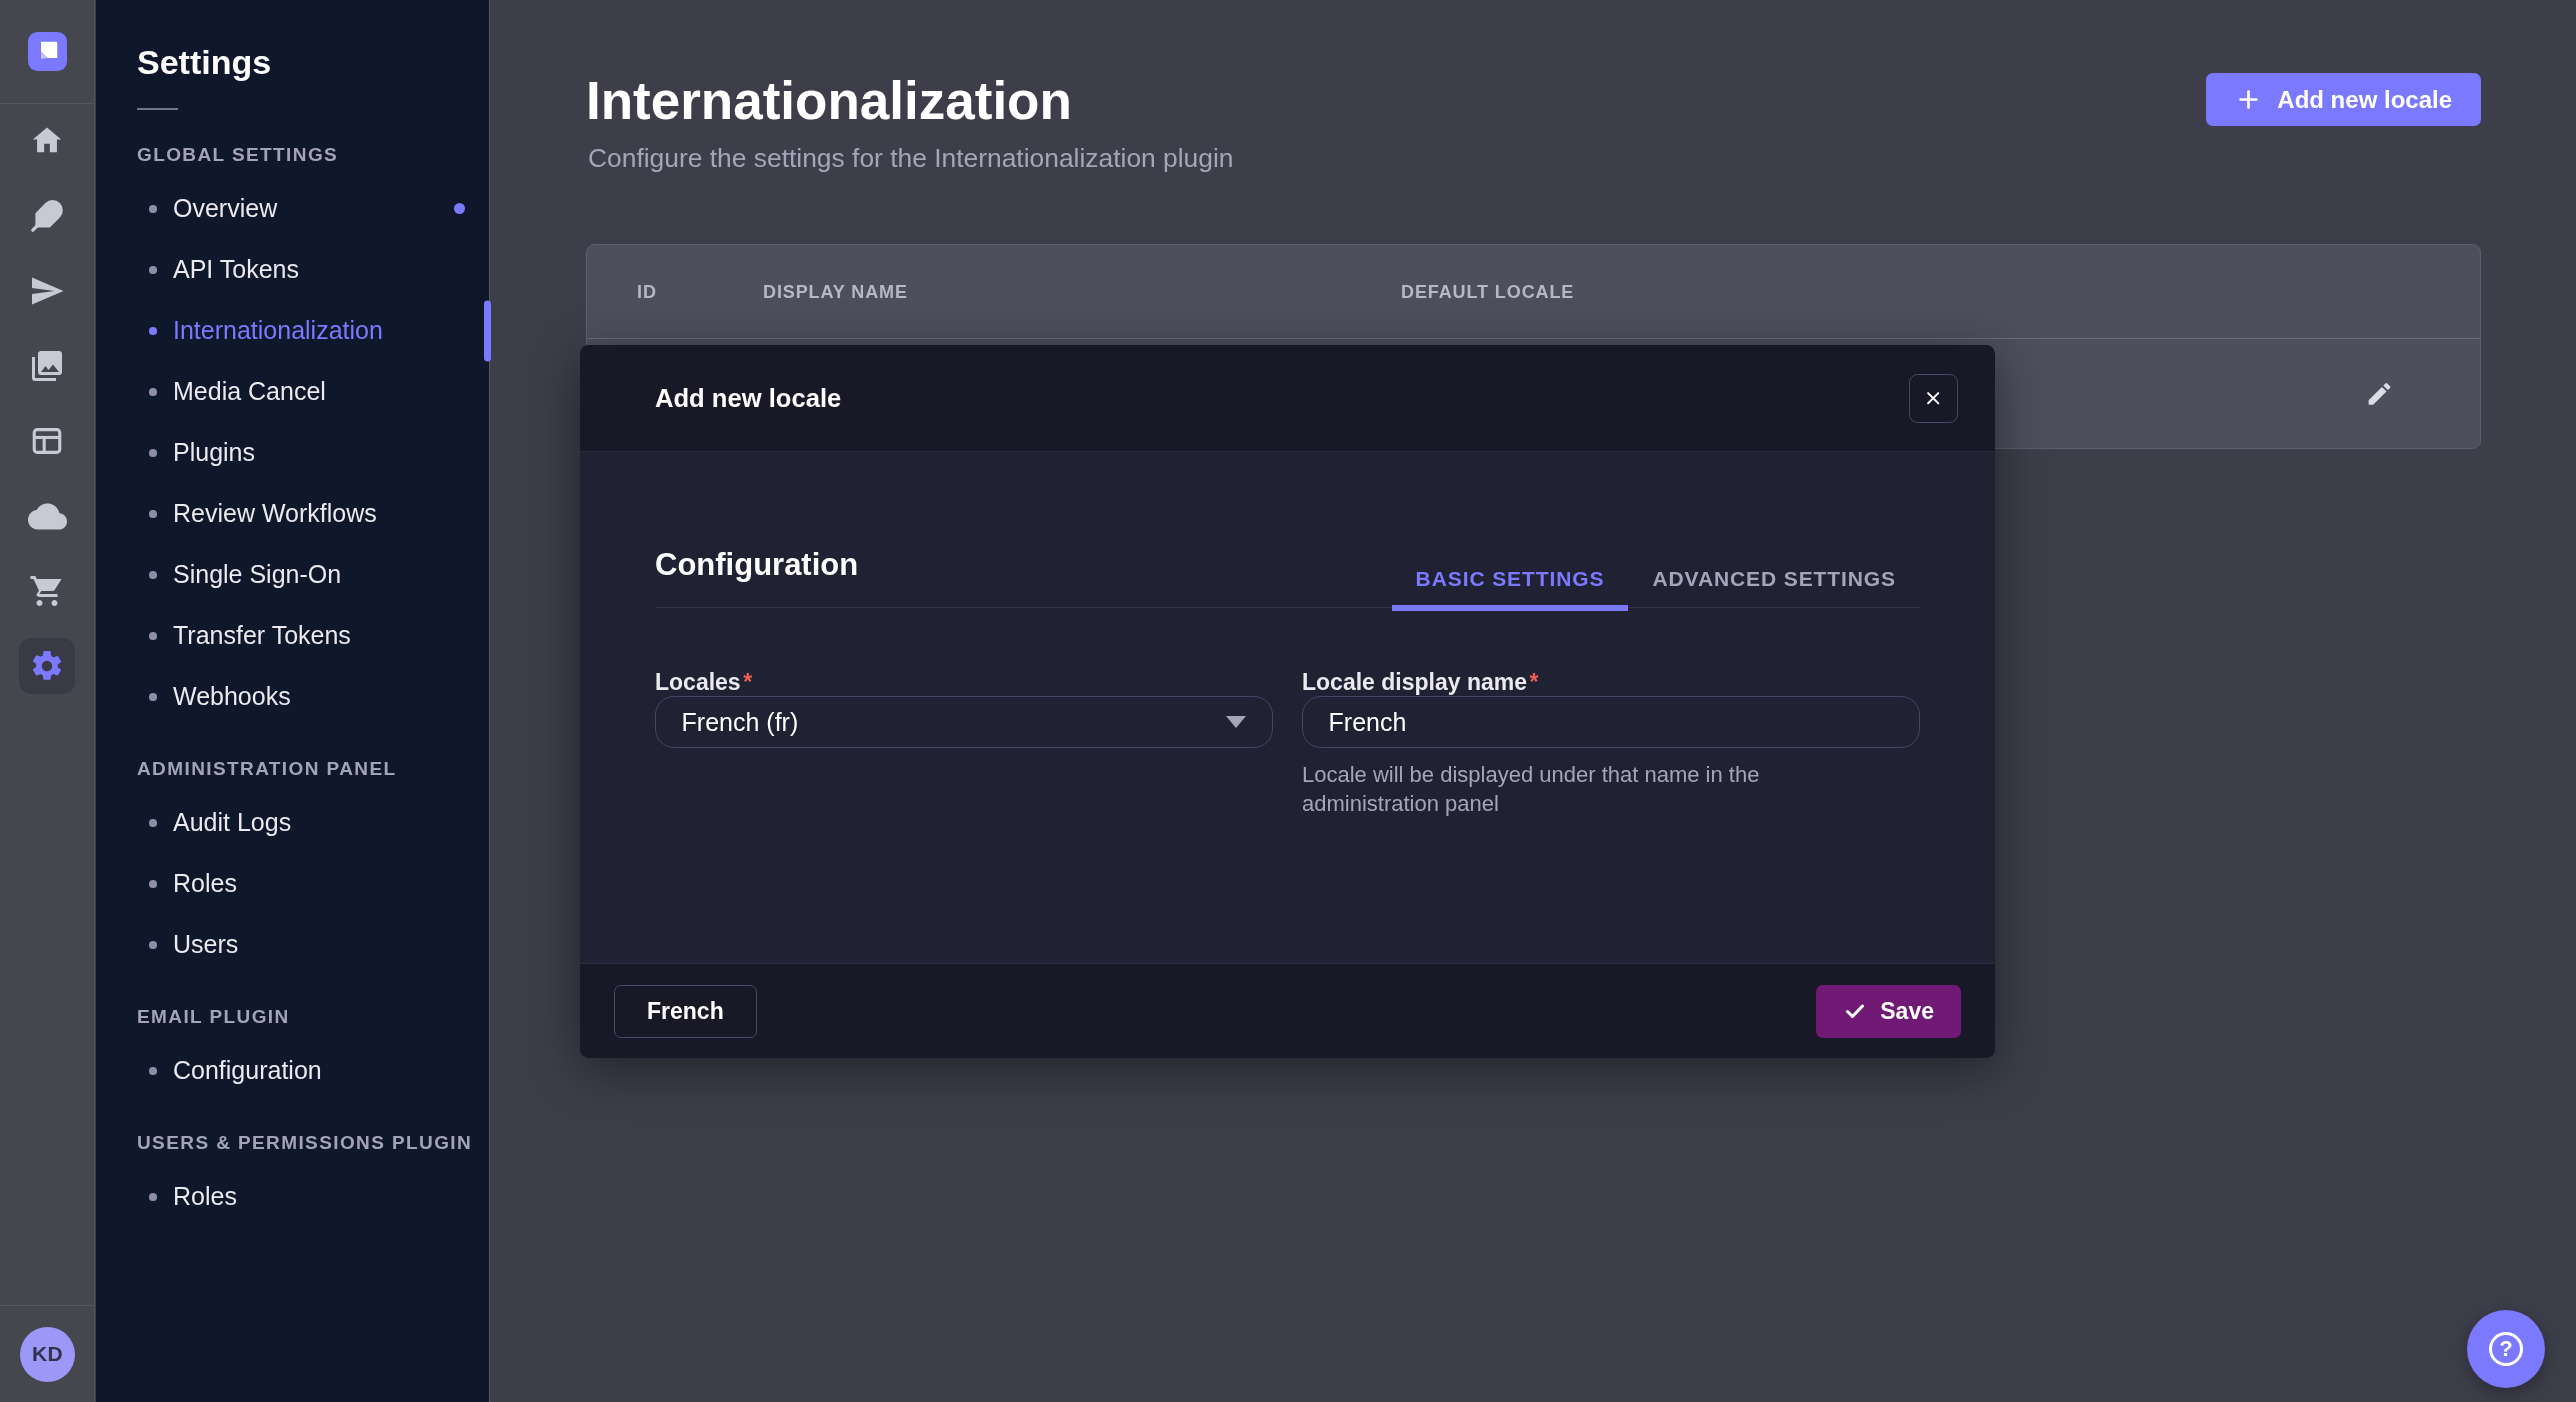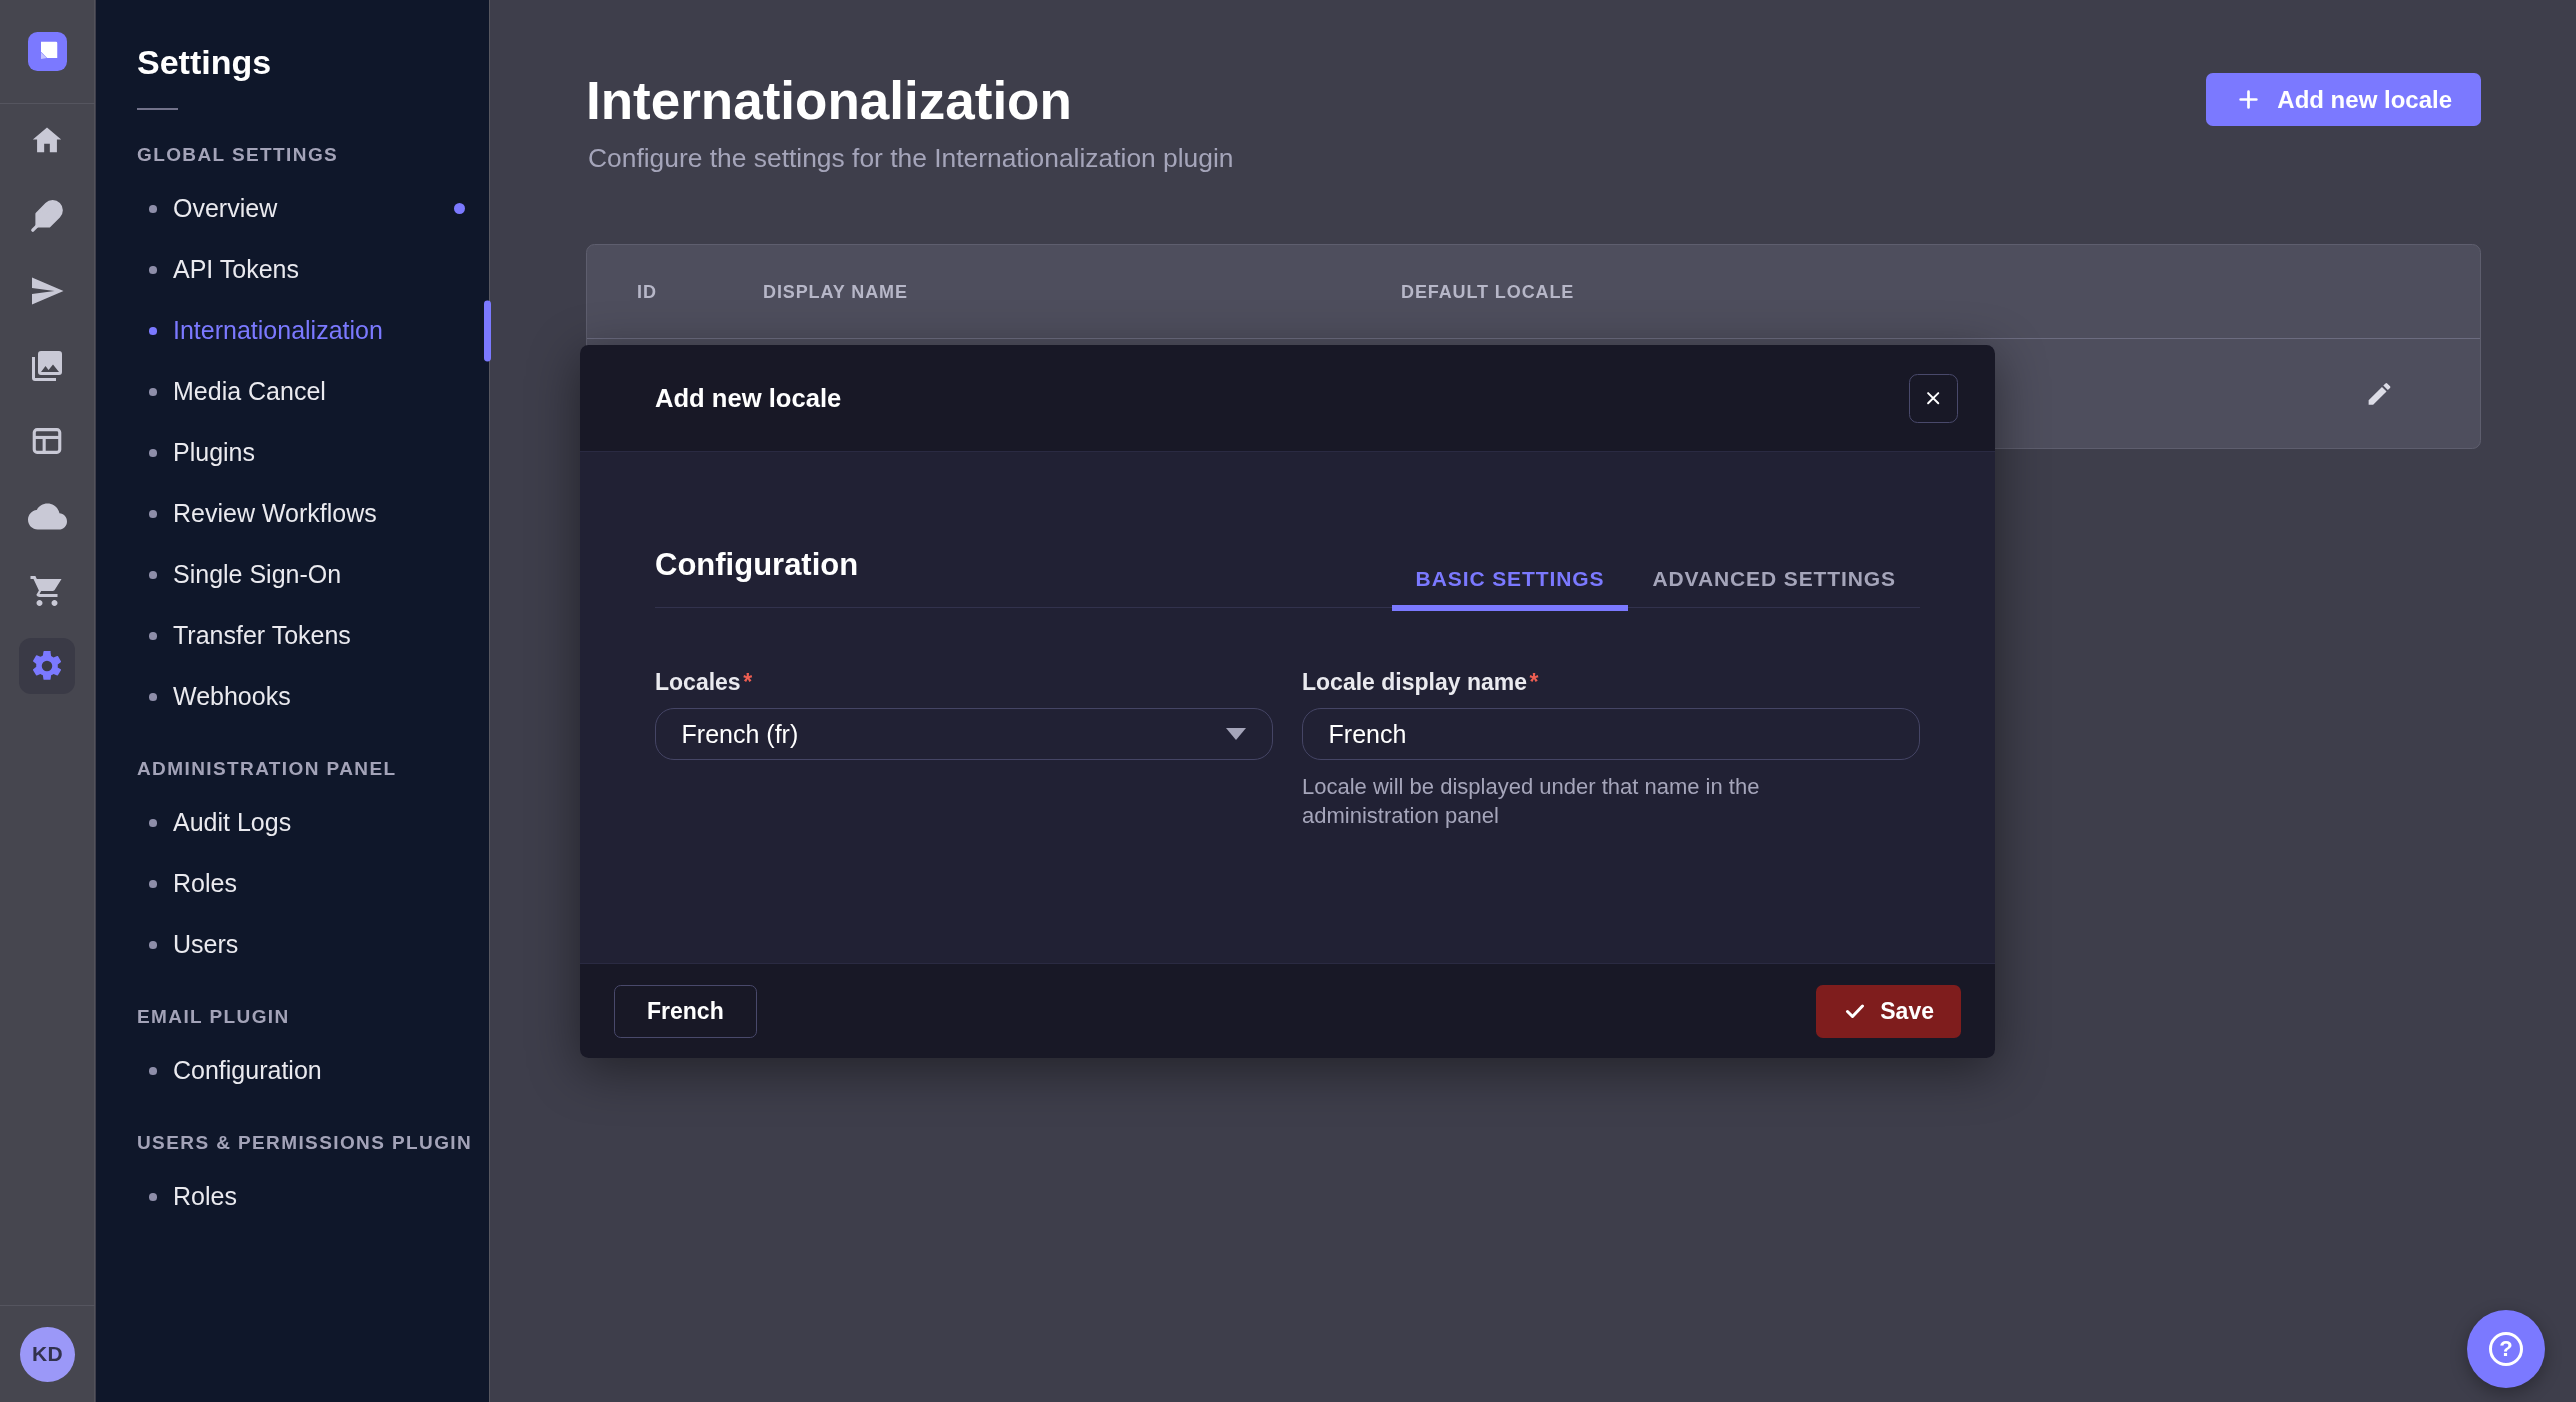--- a/index.html
+++ b/index.html
@@ -112,21 +112,21 @@
   .config-title{ font-size:31px; font-weight:700; color:#fff; padding-bottom:24px; }
   .tabs{ display:flex; }
   .tab{
     background:none; border:none; cursor:pointer; font-family:inherit;
     font-size:21px; font-weight:700; letter-spacing:0.9px; color:#a5a5ba;
     padding:0 24px 14px; border-bottom:6.8px solid transparent; margin-bottom:-4.3px;
   }
   .tab.active{ color:#7b79ff; border-bottom-color:#7b79ff; }
   .fields{ display:flex; gap:29px; margin-top:61px; }
   .field{ flex:1; }
-  .field-label{ font-size:23px; font-weight:700; color:#eaeaef; margin-bottom:12px; }
+  .field-label{ font-size:23px; font-weight:700; color:#eaeaef; margin-bottom:0; }
   .req{ color:#ee5e52; margin-left:2.6px; }
   .control{
     height:52px; background:#212134; border:1.7px solid #454565; border-radius:19px;
     display:flex; align-items:center; padding:0 25.6px; font-size:25px; color:#fff;
   }
   .select-control{ cursor:pointer; justify-content:space-between; }
   .caret-down{
     width:0; height:0; border-left:10.2px solid transparent;
     border-right:10.2px solid transparent; border-top:12px solid #a5a5ba;
   }
@@ -134,21 +134,21 @@
   .helper{ margin-top:12px; font-size:22px; line-height:29px; color:#a5a5ba; max-width:596px; }
   .modal-footer{
     height:95px; flex:0 0 auto; background:#181826; border-top:0.9px solid #2a2a42;
     display:flex; align-items:center; padding:0 34px;
   }
   .btn-cancel{
     height:53px; padding:0 32px; background:#181826; border:1.7px solid #49496b;
     border-radius:6.8px; color:#fff; font-size:23px; font-weight:700; font-family:inherit; cursor:pointer;
   }
   .btn-save{
-    margin-left:auto; height:53px; padding:0 27px; background:#7f1d1d; border:none;
+    margin-left:auto; height:53px; padding:0 27px; background:#701a75; border:none;
     border-radius:6.8px; color:#fff; font-size:23px; font-weight:700; font-family:inherit;
     display:flex; align-items:center; gap:13.6px; cursor:pointer;
   }
   
   .help-fab{
     position:absolute; right:31px; bottom:13.6px; width:78px; height:78px; border-radius:50%;
     background:#7b79ff; border:none; cursor:pointer;
     display:flex; align-items:center; justify-content:center;
     box-shadow:0 5.1px 17px rgba(0,0,0,0.3);
   }

